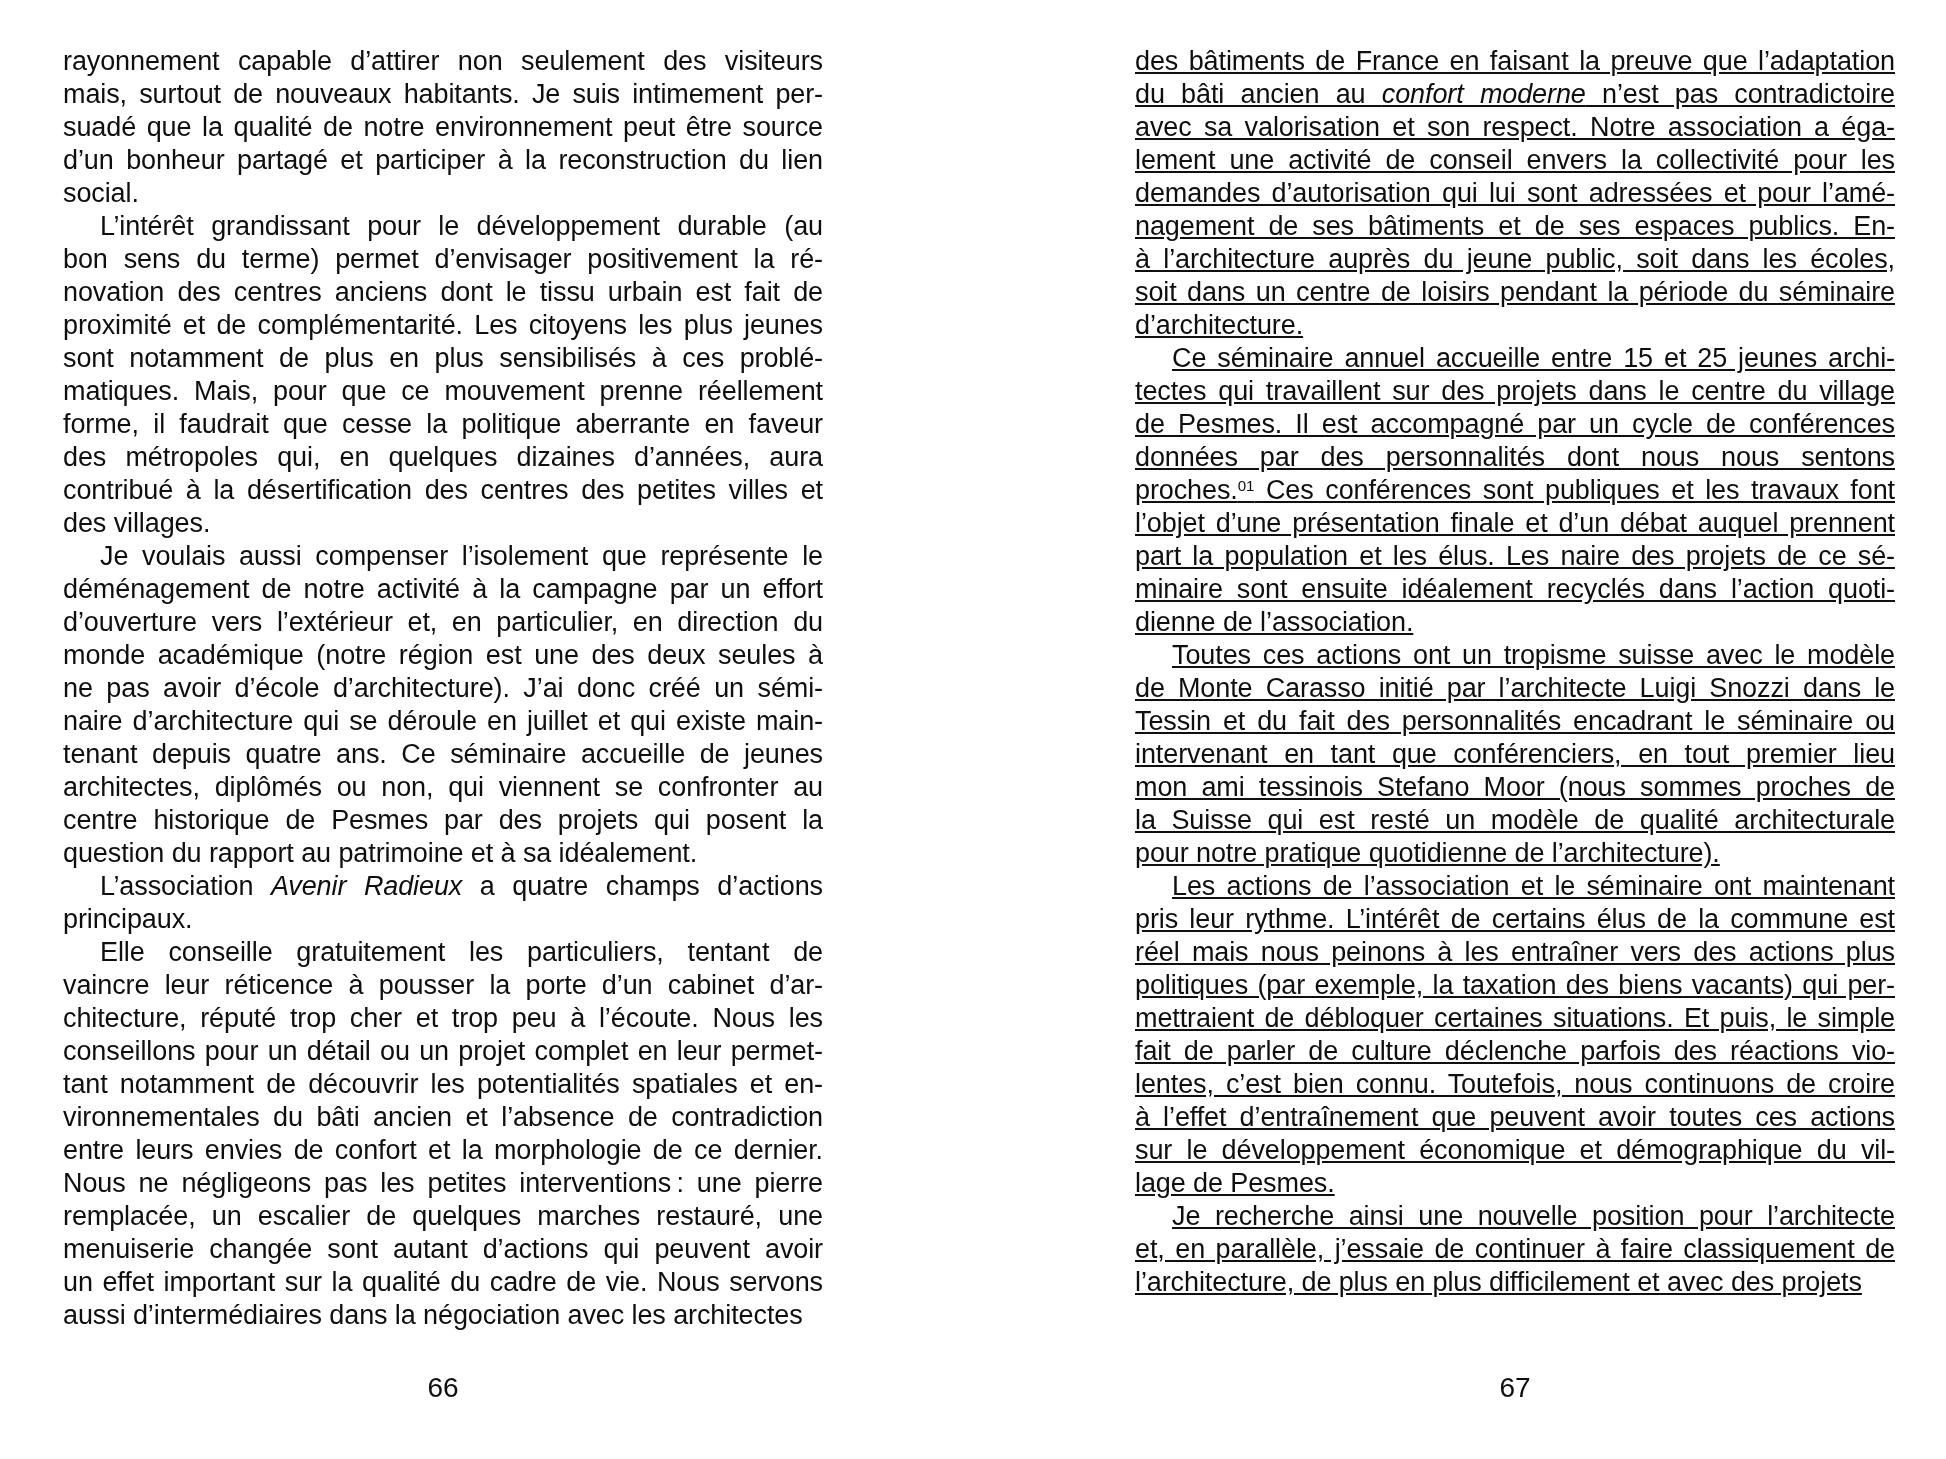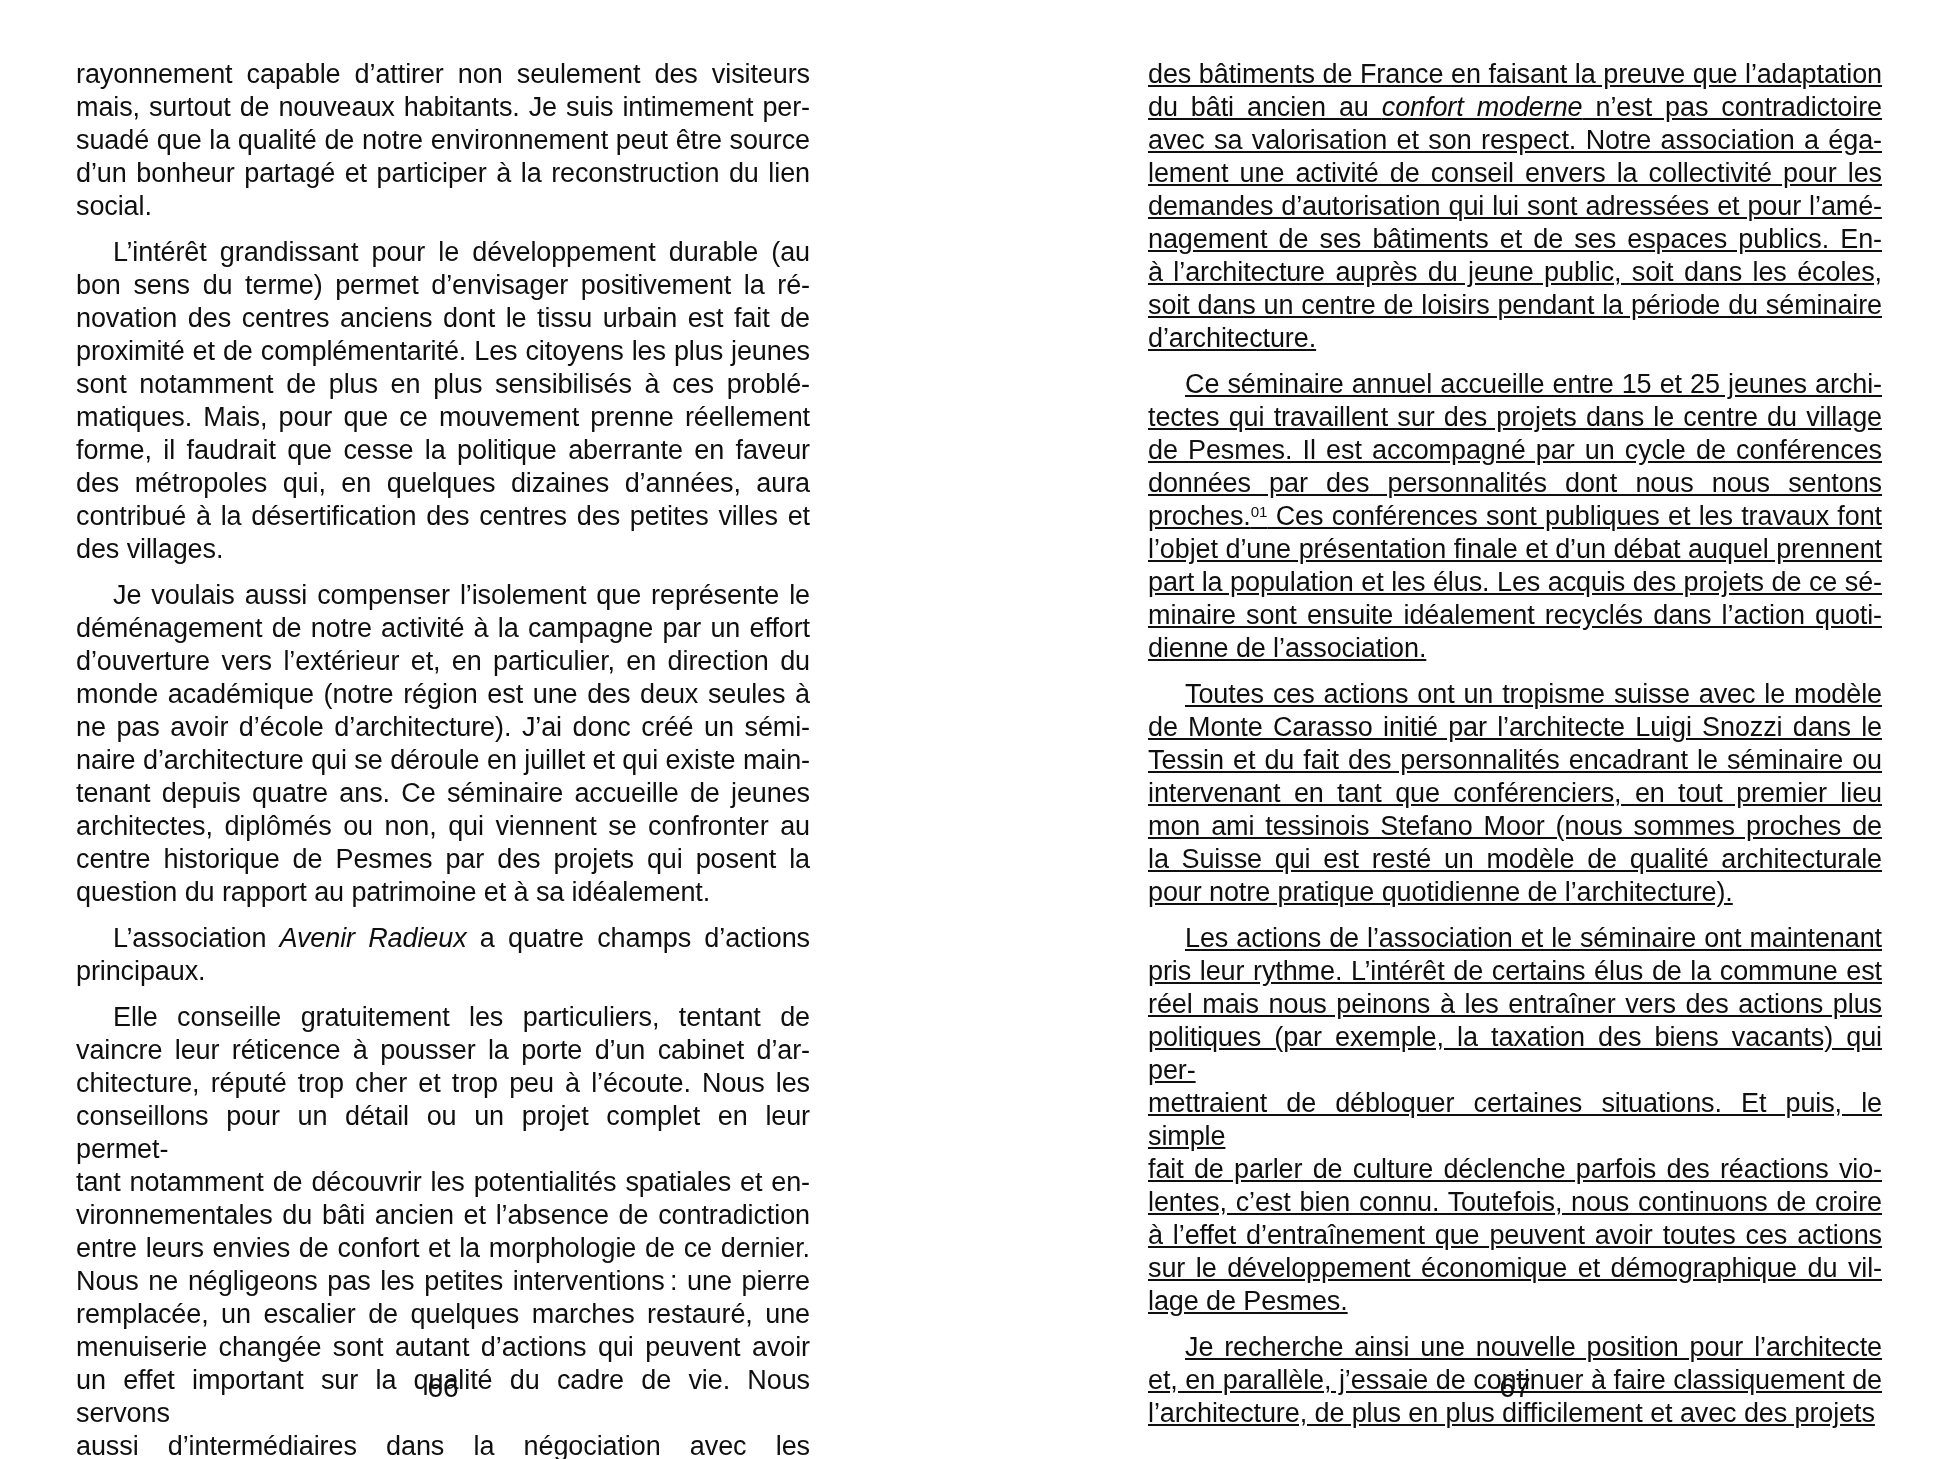--- a/index.html
+++ b/index.html
@@ -23,21 +23,21 @@
   .text-column {
     position: absolute;
     top: 45px;
     width: 760px;
     font-size: 27px;
     line-height: 33px;
     letter-spacing: -0.1px;
   }
   .col-left  { left: 63px; }
   .col-right { left: 1135px; text-decoration: underline; }
-  .paragraph { margin: 13px; }
+  .paragraph { margin: 0; }
   .line {
     text-align: justify;
     text-align-last: justify;
     white-space: normal;
   }
   .line.last {
     text-align-last: left;
   }
   .line.indent {
     text-indent: 37px;
@@ -129,21 +129,21 @@
         <div class="line">soit dans un centre de loisirs pendant la période du séminaire</div>
         <div class="line last">d’architecture.</div>
       </div>
       <div class="paragraph">
         <div class="line indent">Ce séminaire annuel accueille entre 15 et 25 jeunes archi-</div>
         <div class="line">tectes qui travaillent sur des projets dans le centre du village</div>
         <div class="line">de Pesmes. Il est accompagné par un cycle de conférences</div>
         <div class="line">données par des personnalités dont nous nous sentons</div>
         <div class="line">proches.<sup>01</sup> Ces conférences sont publiques et les travaux font</div>
         <div class="line">l’objet d’une présentation finale et d’un débat auquel prennent</div>
-        <div class="line">part la population et les élus. Les acquis des projets de ce sé-</div>
+        <div class="line">part la population et les élus. Les naire des projets de ce sé-</div>
         <div class="line">minaire sont ensuite idéalement recyclés dans l’action quoti-</div>
         <div class="line last">dienne de l’association.</div>
       </div>
       <div class="paragraph">
         <div class="line indent">Toutes ces actions ont un tropisme suisse avec le modèle</div>
         <div class="line">de Monte Carasso initié par l’architecte Luigi Snozzi dans le</div>
         <div class="line">Tessin et du fait des personnalités encadrant le séminaire ou</div>
         <div class="line">intervenant en tant que conférenciers, en tout premier lieu</div>
         <div class="line">mon ami tessinois Stefano Moor (nous sommes proches de</div>
         <div class="line">la Suisse qui est resté un modèle de qualité architecturale</div>

